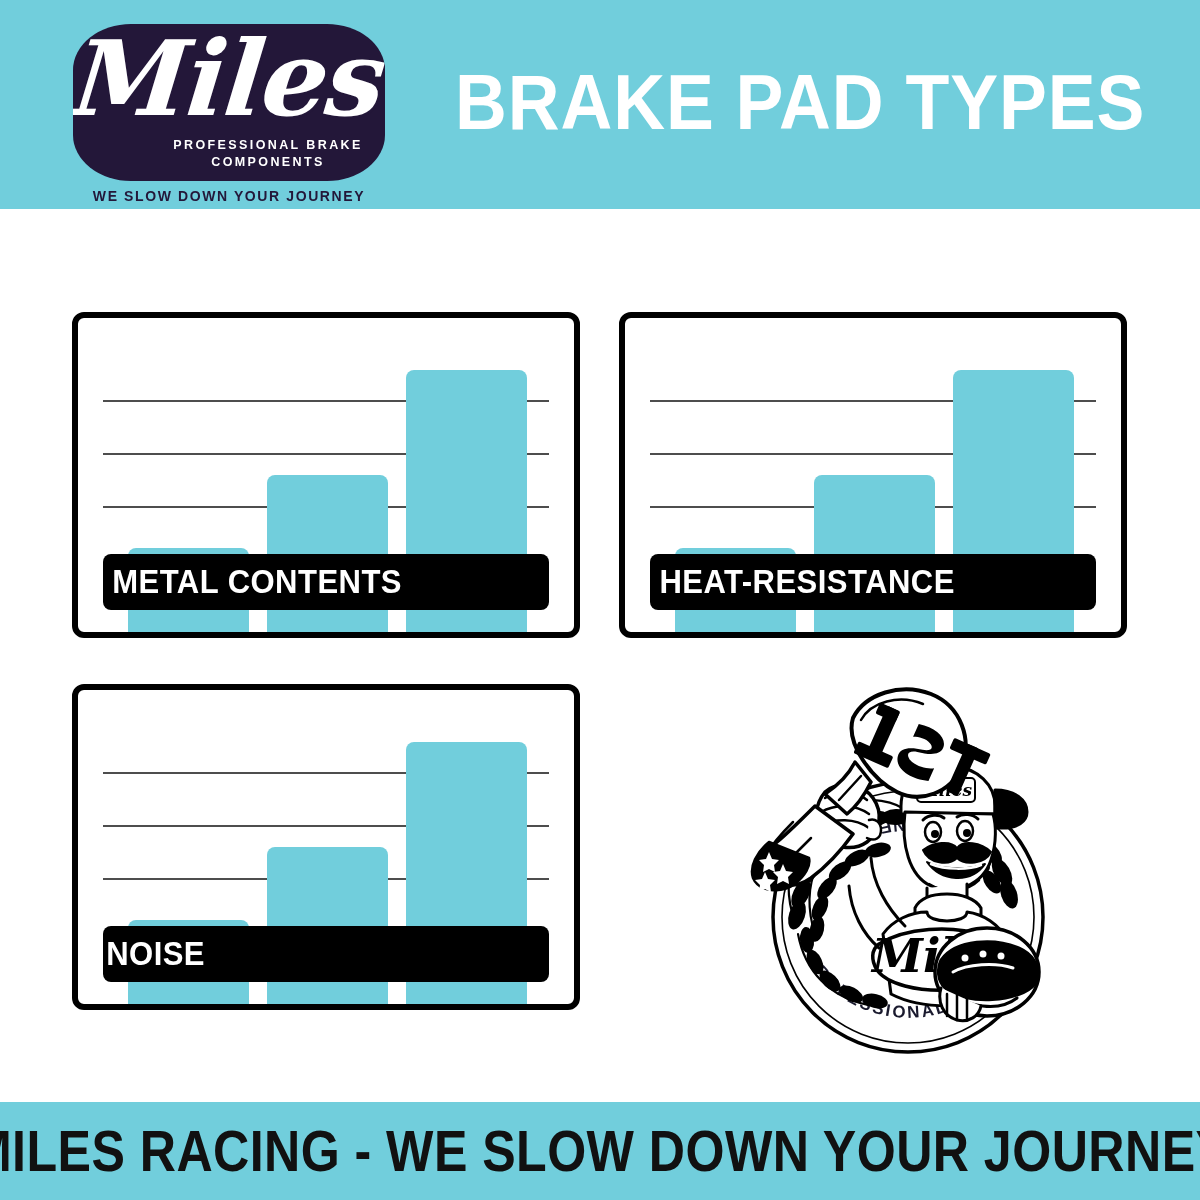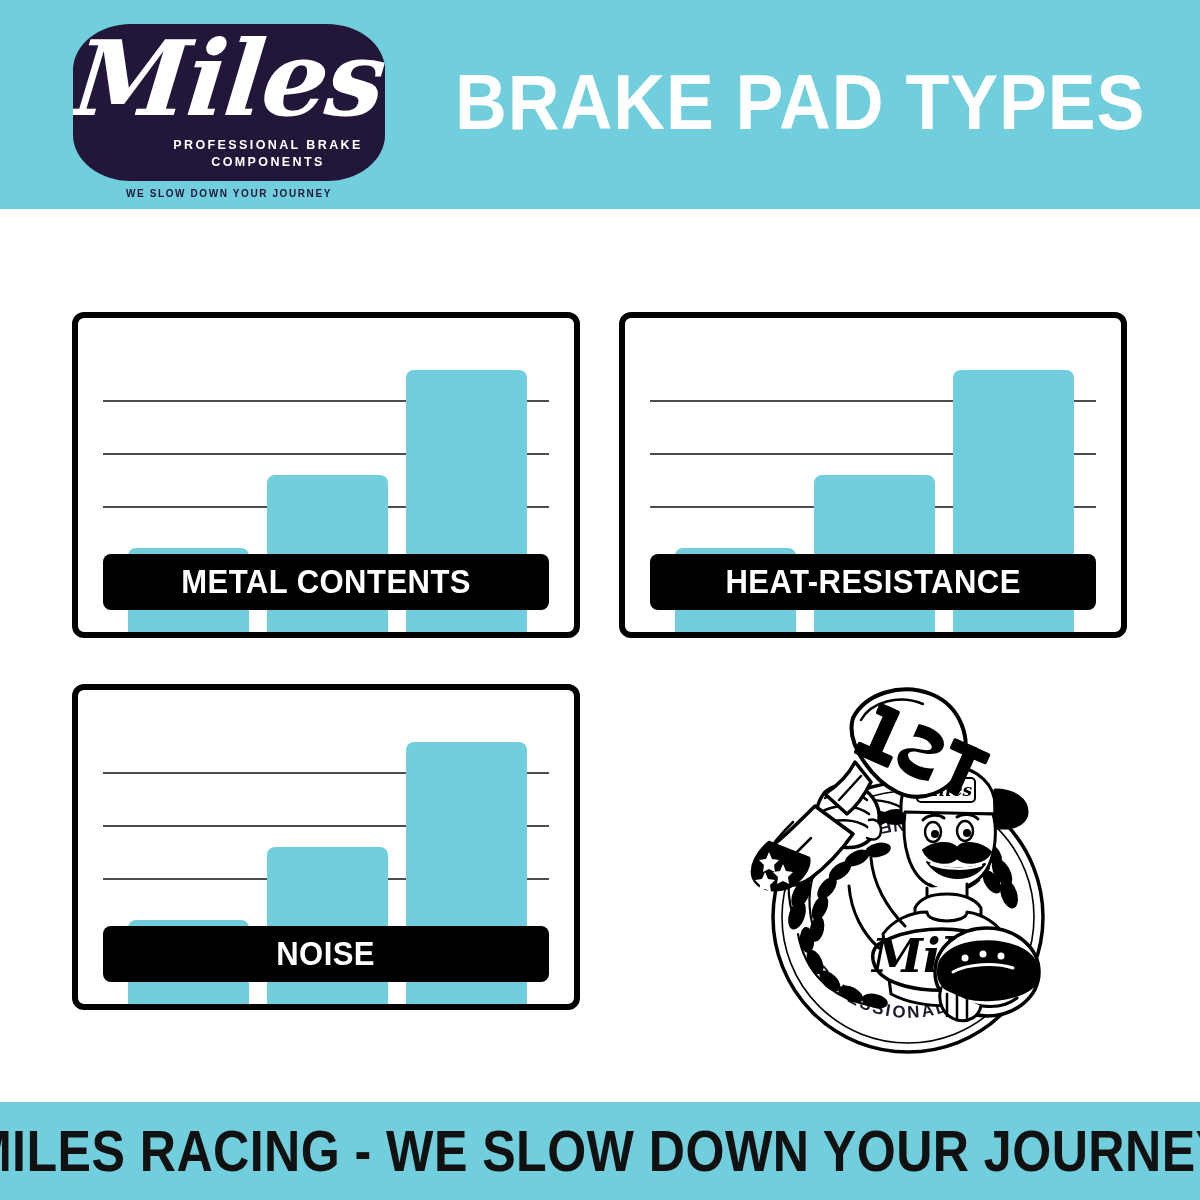--- a/index.html
+++ b/index.html
@@ -47,21 +47,21 @@
   }
   .logo-sub2 {
     position: absolute; left: 0; top: 131px; width: 312px;
     text-align: center;
     font-size: 12.5px; font-weight: 700; letter-spacing: 2.4px;
     color: #ffffff; padding-left: 78px;
   }
   .logo-tagline {
     position: absolute; left: 0; top: 164px; width: 312px;
     text-align: center;
-    font-size: 10px; font-weight: 700; letter-spacing: 1.6px;
+    font-size: 14px; font-weight: 700; letter-spacing: 1.6px;
     color: #231739;
   }
   .header-title {
     position: absolute; left: 455px; top: 52px; width: 700px; height: 100px;
     display: flex; align-items: center; justify-content: flex-start;
     color: #ffffff;
     font-size: 78px; font-weight: 700;
     letter-spacing: 1px;
     transform: scaleX(0.92);
     transform-origin: left center;
@@ -124,21 +124,21 @@
     bottom: 36px;
   }
   .bar-label.two-line { bottom: 36px; }
 
   .panel-footer {
     position: absolute;
     left: 25px; right: 25px; bottom: 22px;
     height: 56px;
     background: #000000;
     border-radius: 8px;
-    display: flex; align-items: center; justify-content: center;
+    display: flex; align-items: center; 
   }
   .panel-footer span {
     color: #ffffff;
     font-size: 33px;
     font-weight: 700;
     letter-spacing: 0.5px;
     transform: scaleX(0.94);
     white-space: nowrap;
   }
 

